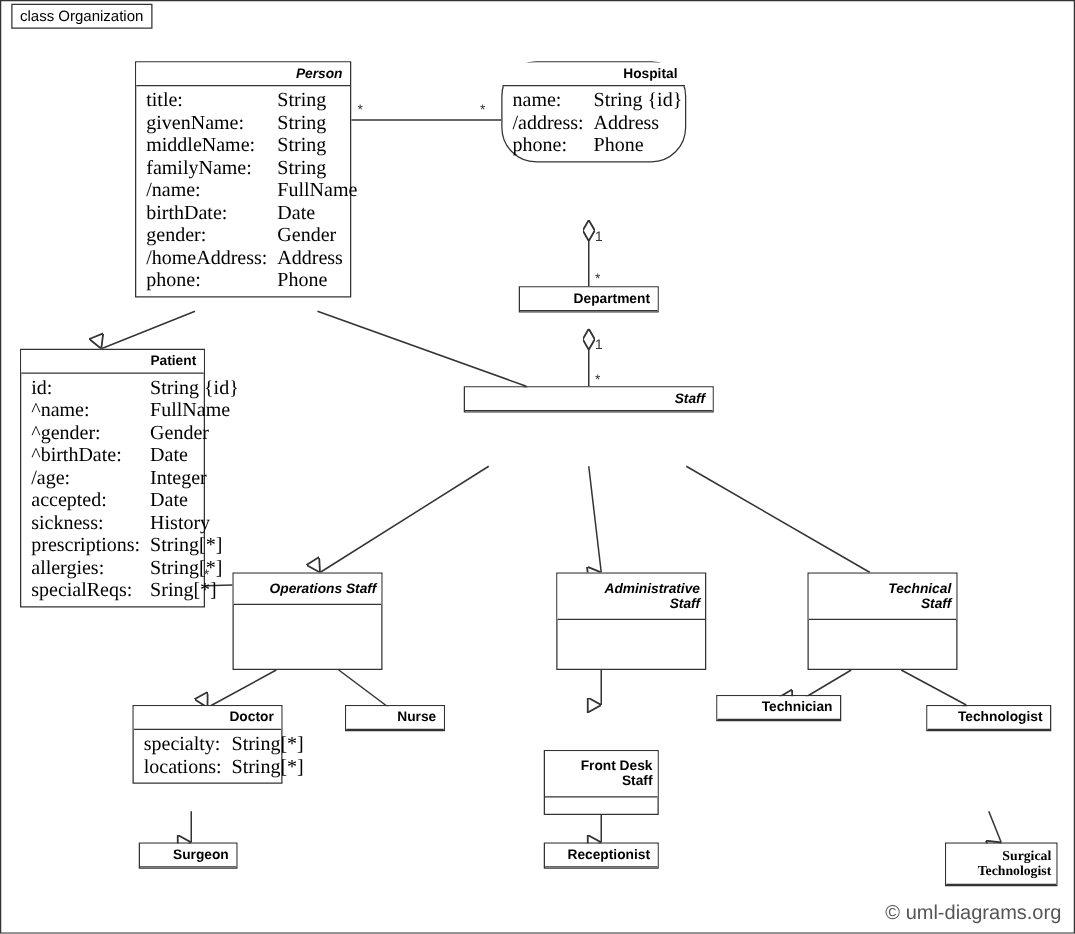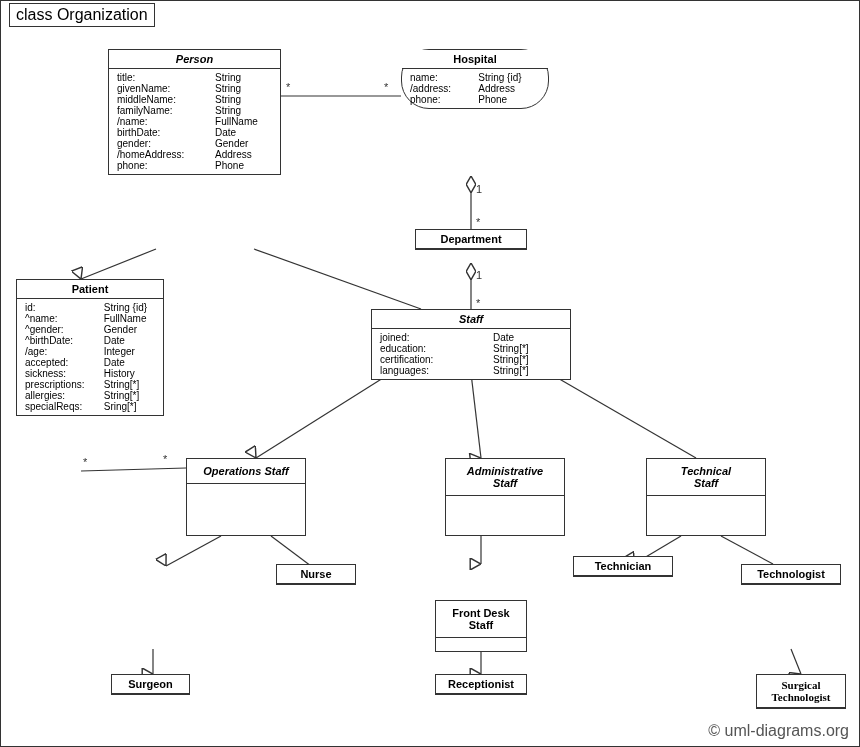--- a/index.html
+++ b/index.html
@@ -18,53 +18,54 @@
       height: 747px;
       border: 1.5px solid #333;
     }
     .diagram-label {
       position: absolute;
       top: 2px;
       left: 8px;
       background: #fff;
       border: 1.5px solid #333;
       padding: 2px 6px;
-      font-size: 16px;
+      font-size: 12px;
       font-weight: normal;
     }
     .uml-box {
       position: absolute;
       border: 1.5px solid #333;
       background: #fff;
       text-align: center;
     }
     .uml-box .box-title {
       border-bottom: 1.5px solid #333;
       padding: 3px 6px;
       font-weight: bold;
       font-style: italic;
       background: #fff;
-      text-align: center;
+      text-align: right;
     }
     .uml-box .box-title.normal {
       font-style: normal;
     }
     .uml-box .box-body {
       padding: 3px 6px;
       text-align: left;
       white-space: nowrap;
     }
     .uml-box .box-body table {
       border-collapse: collapse;
       width: 100%;
     }
     .uml-box .box-body td {
       padding: 0 2px;
       vertical-align: top;
-      font-size: 10px;
+      font-size: 16px;
+      font-family: Liberation Serif, serif;
     }
     .uml-box .box-body td:first-child {
       padding-right: 6px;
     }
     svg.arrows {
       position: absolute;
       top: 0;
       left: 0;
       width: 860px;
       height: 747px;
@@ -218,42 +219,20 @@
         </table>
     </div>
   </div>
 
   <div class="uml-box" style="left:414px; top:228px; width:112px;">
     <div class="box-title normal">Department</div>
   </div>
 
   <div class="uml-box" style="left:370px; top:308px; width:200px;">
     <div class="box-title">Staff</div>
-    <div class="box-body">
-      <table>
-        <tbody>
-            <tr>
-              <td>joined:</td>
-              <td>Date</td>
-            </tr>
-        <tr>
-              <td>education:</td>
-              <td>String[*]</td>
-            </tr>
-        <tr>
-              <td>certification:</td>
-              <td>String[*]</td>
-            </tr>
-        <tr>
-              <td>languages:</td>
-              <td>String[*]</td>
-            </tr>
-      </tbody>
-        </table>
-    </div>
   </div>
 
   <div class="uml-box" style="left:185px; top:457px; width:120px; min-height:78px;">
     <div class="box-title" style="padding: 6px 4px;">
       <span>Operations Staff</span>
     </div>
   </div>
 
   <div class="uml-box" style="left:15px; top:278px; width:148px;">
     <div class="box-title normal">Patient</div>
@@ -310,20 +289,37 @@
       Administrative<br>Staff
     </div>
   </div>
 
   <div class="uml-box" style="left:645px; top:457px; width:120px; min-height:78px;">
     <div class="box-title" style="padding:6px 4px;">
       Technical<br>Staff
     </div>
   </div>
 
+  <div class="uml-box" style="left:105px; top:563px; width:120px;">
+    <div class="box-title normal">Doctor</div>
+    <div class="box-body">
+      <table>
+        <tbody>
+            <tr>
+              <td>specialty:</td>
+              <td>String[*]</td>
+            </tr>
+        <tr>
+              <td>locations:</td>
+              <td>String[*]</td>
+            </tr>
+      </tbody>
+        </table>
+    </div>
+  </div>
 
   <div class="uml-box" style="left:275px; top:563px; width:80px;">
     <div class="box-title normal">Nurse</div>
   </div>
 
   <div class="uml-box" style="left:434px; top:563px; width:92px; min-height:52px;margin-top:36px;">
     <div class="box-title normal" style="padding:6px 4px;">
       Front Desk<br>Staff
     </div>
   </div>

